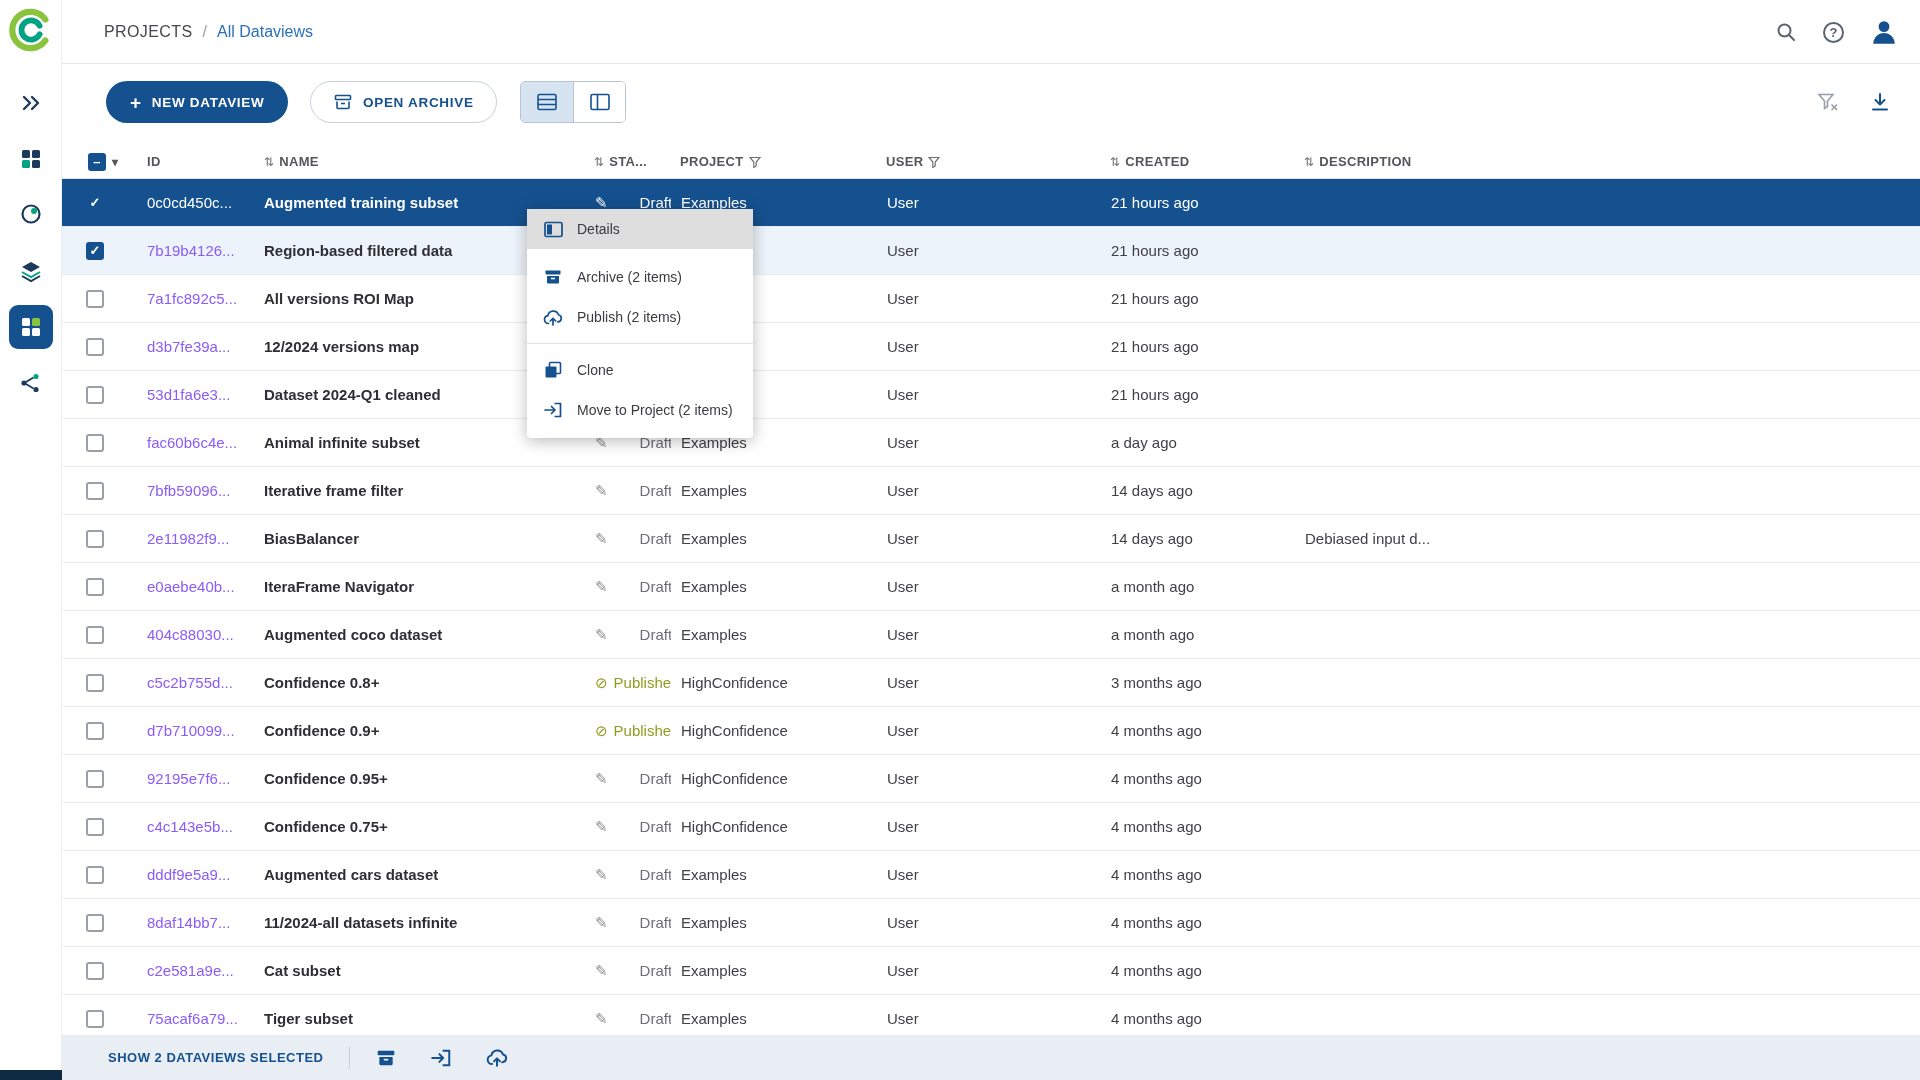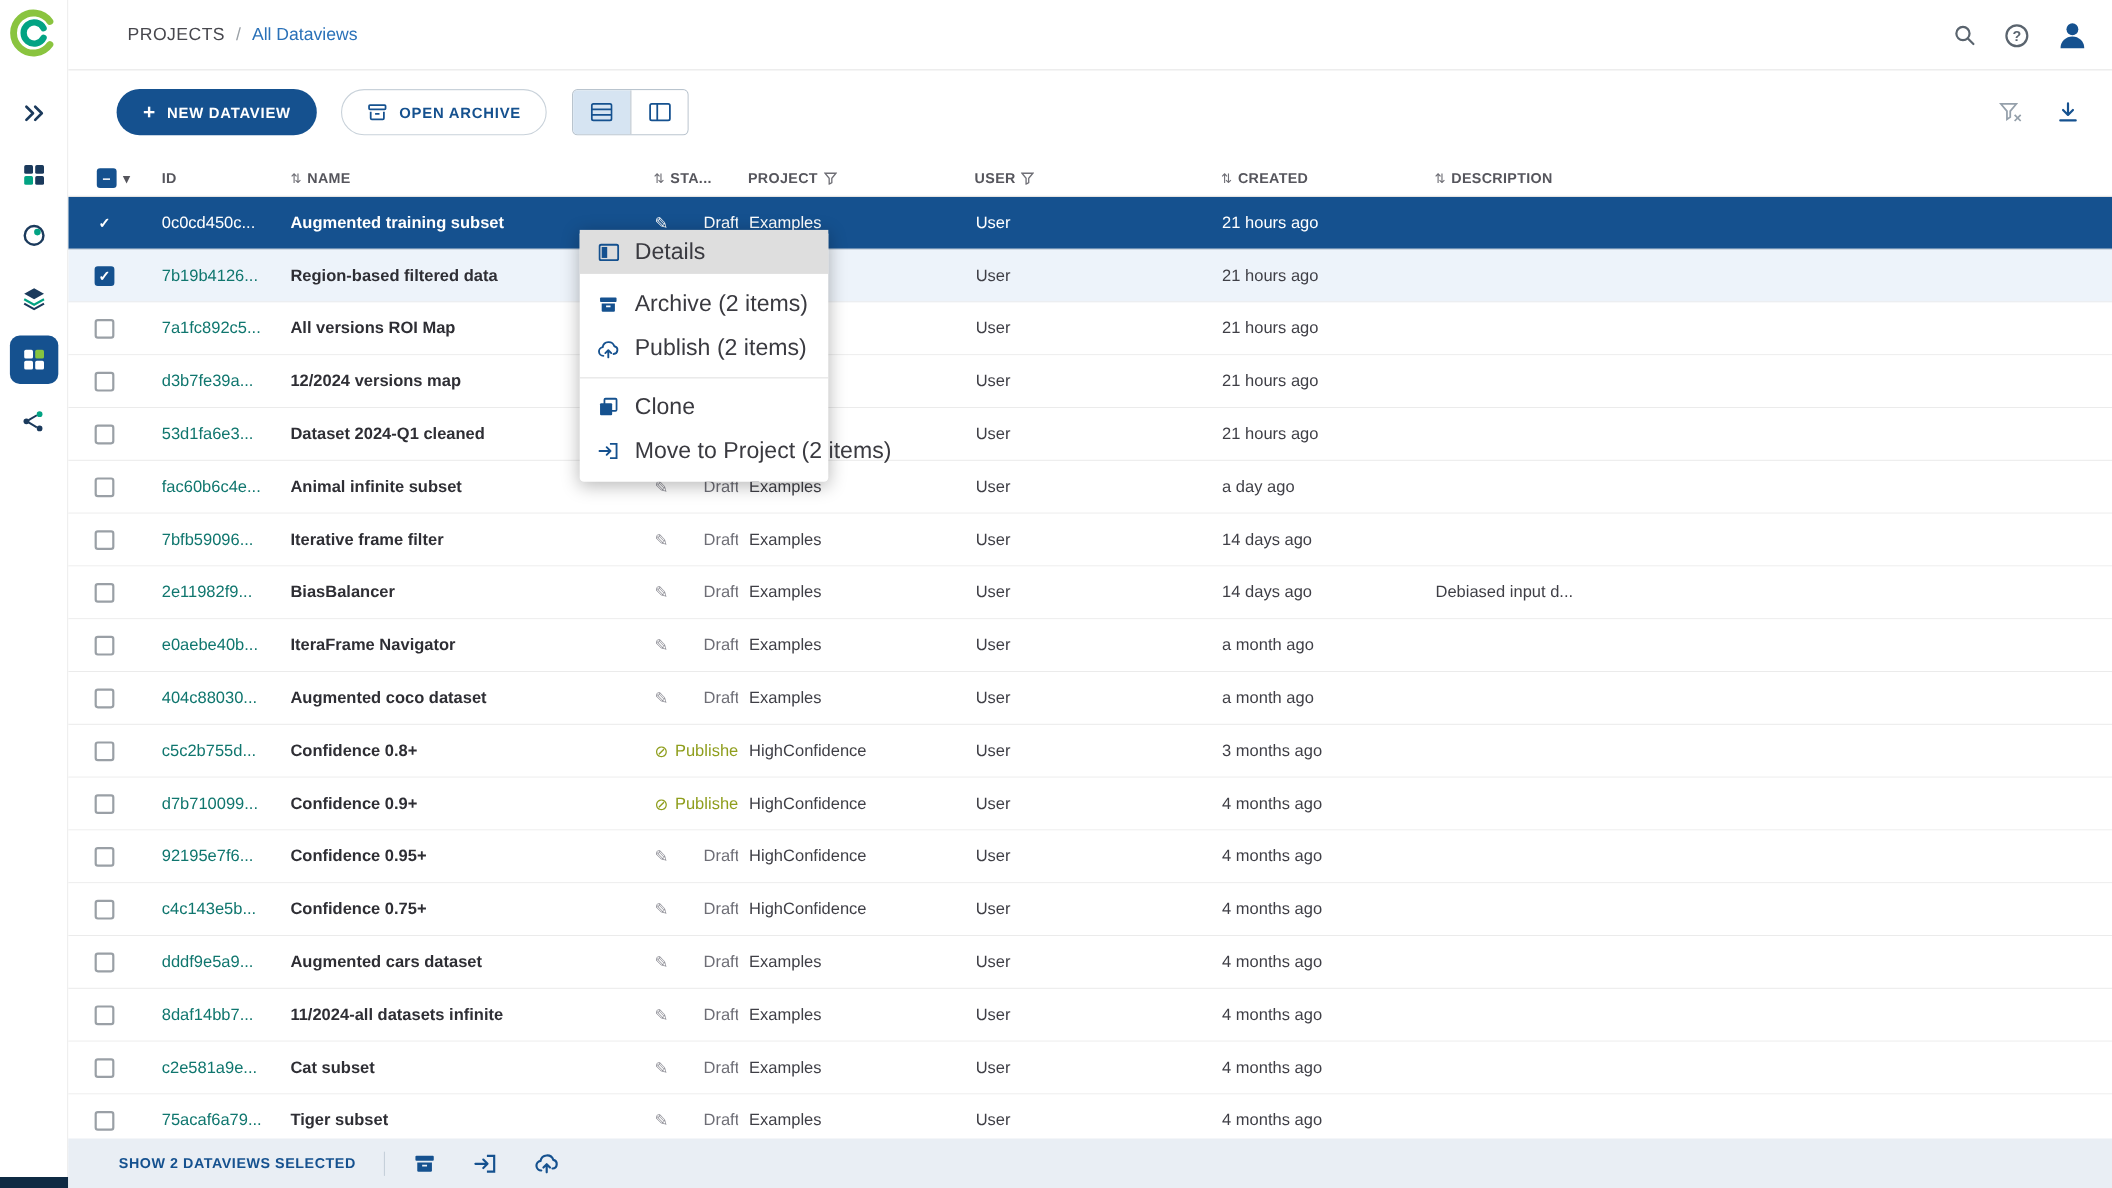--- a/index.html
+++ b/index.html
@@ -13,21 +13,21 @@
   .logo { position:absolute; left:8px; top:7px; width:46px; height:46px; cursor:pointer; }
   .nav-item { position:absolute; left:9px; width:44px; height:44px; display:flex;
               align-items:center; justify-content:center; border-radius:9px; cursor:pointer; }
   .nav-item.active { background:#15518f; }
   .sidebar-strip { position:absolute; left:0; bottom:0; width:62px; height:10px; background:#0f2a43; }
 
   
   .topbar { position:absolute; left:62px; top:0; right:0; height:64px; background:#fff;
             border-bottom:1px solid #e6e6e6; z-index:5; }
   .breadcrumb { position:absolute; left:42px; top:0; height:64px; display:flex; align-items:center;
-                gap:10px; font-size:16px;margin-left:12px; }
+                gap:10px; font-size:16px; }
   .bc-root { color:#47474d; letter-spacing:.4px; }
   .bc-sep { color:#9aa0a6; }
   .bc-current { color:#2a71b8; cursor:pointer; }
   .tabs { position:absolute; left:770px; top:0; height:64px; display:flex; }
   .tab { padding:0 26px; display:flex; align-items:center; font-size:14px; color:#7c7c82;
          letter-spacing:.5px; position:relative; cursor:pointer; }
   .tab.active { color:#3a3a40; }
   .tab.active::after { content:""; position:absolute; left:0; right:0; bottom:-1px; height:3px;
                        background:#2574b9; }
   .topbar-icons { position:absolute; right:22px; top:0; height:64px; display:flex;
@@ -77,39 +77,39 @@
 
   .table-body { position:absolute; left:62px; top:179px; right:0; bottom:0; z-index:1; }
   .row { height:48px; border-bottom:1px solid #ebebeb; background:#fff; font-size:15px;
          color:#3f3f46; cursor:pointer; }
   .row.checked { background:#edf3fa; }
   .row.selected { background:#15518f; }
   .row.selected .cell, .row.selected .c-name, .row.selected .c-id,
   .row.selected .st-icon, .row.selected .st-label { color:#fff !important; }
   .cell { padding-left:10px; white-space:nowrap; overflow:hidden; text-overflow:ellipsis; }
   .c-select { display:flex; padding-left:24px; }
-  .c-id { padding-left:9px; color:#0f766e; }
+  .c-id { padding-left:9px; color:#8b5cf6; }
   .c-name { padding-left:9px; font-weight:bold; color:#2e2e34; }
   .c-status { display:flex; align-items:center; gap:6px; }
   .c-status.draft .st-label { color:#6e6e76;margin-left:26px; }
   .c-status.draft .st-icon { color:#8e8e96; }
   .c-status.published .st-label, .c-status.published .st-icon { color:#8f9e1d; }
   .checkbox { width:18px; height:18px; border:2px solid #9aa0a6; border-radius:3px; background:#fff;
               display:flex; align-items:center; justify-content:center; }
   .check { display:none; color:#fff; font-size:13px; font-weight:bold; line-height:1; }
   .row.checked .checkbox { background:#15518f; border-color:#15518f; }
   .row.selected .checkbox { background:transparent; border-color:transparent; }
   .row.checked .check, .row.selected .check { display:block; }
 
   
   .context-menu { position:absolute; left:527px; top:209px; width:226px; background:#fff;
                   border-radius:4px; box-shadow:0 3px 16px rgba(0,0,0,.28); padding:0 0 8px;
                   z-index:20; }
   .menu-item { height:40px; display:flex; align-items:center; gap:14px; padding:0 16px;
-               font-size:21px; color:#3a3a40; white-space:nowrap; cursor:pointer; }
+               font-size:14px; color:#3a3a40; white-space:nowrap; cursor:pointer; }
   .menu-item.highlighted { background:#dedede; }
   .menu-gap { height:8px; }
   .menu-divider { height:1px; background:#e2e2e2; margin:6px 0; }
   .mi-icon { width:20px; display:flex; justify-content:center; }
 
   
   .selection-bar { position:absolute; left:62px; right:0; top:1035px; height:45px;
                    background:#e9eef4; display:flex; align-items:center; z-index:10; }
   .selection-label { margin-left:46px; font-size:13px; font-weight:bold; color:#15518f;
                      letter-spacing:.5px; cursor:pointer; }

